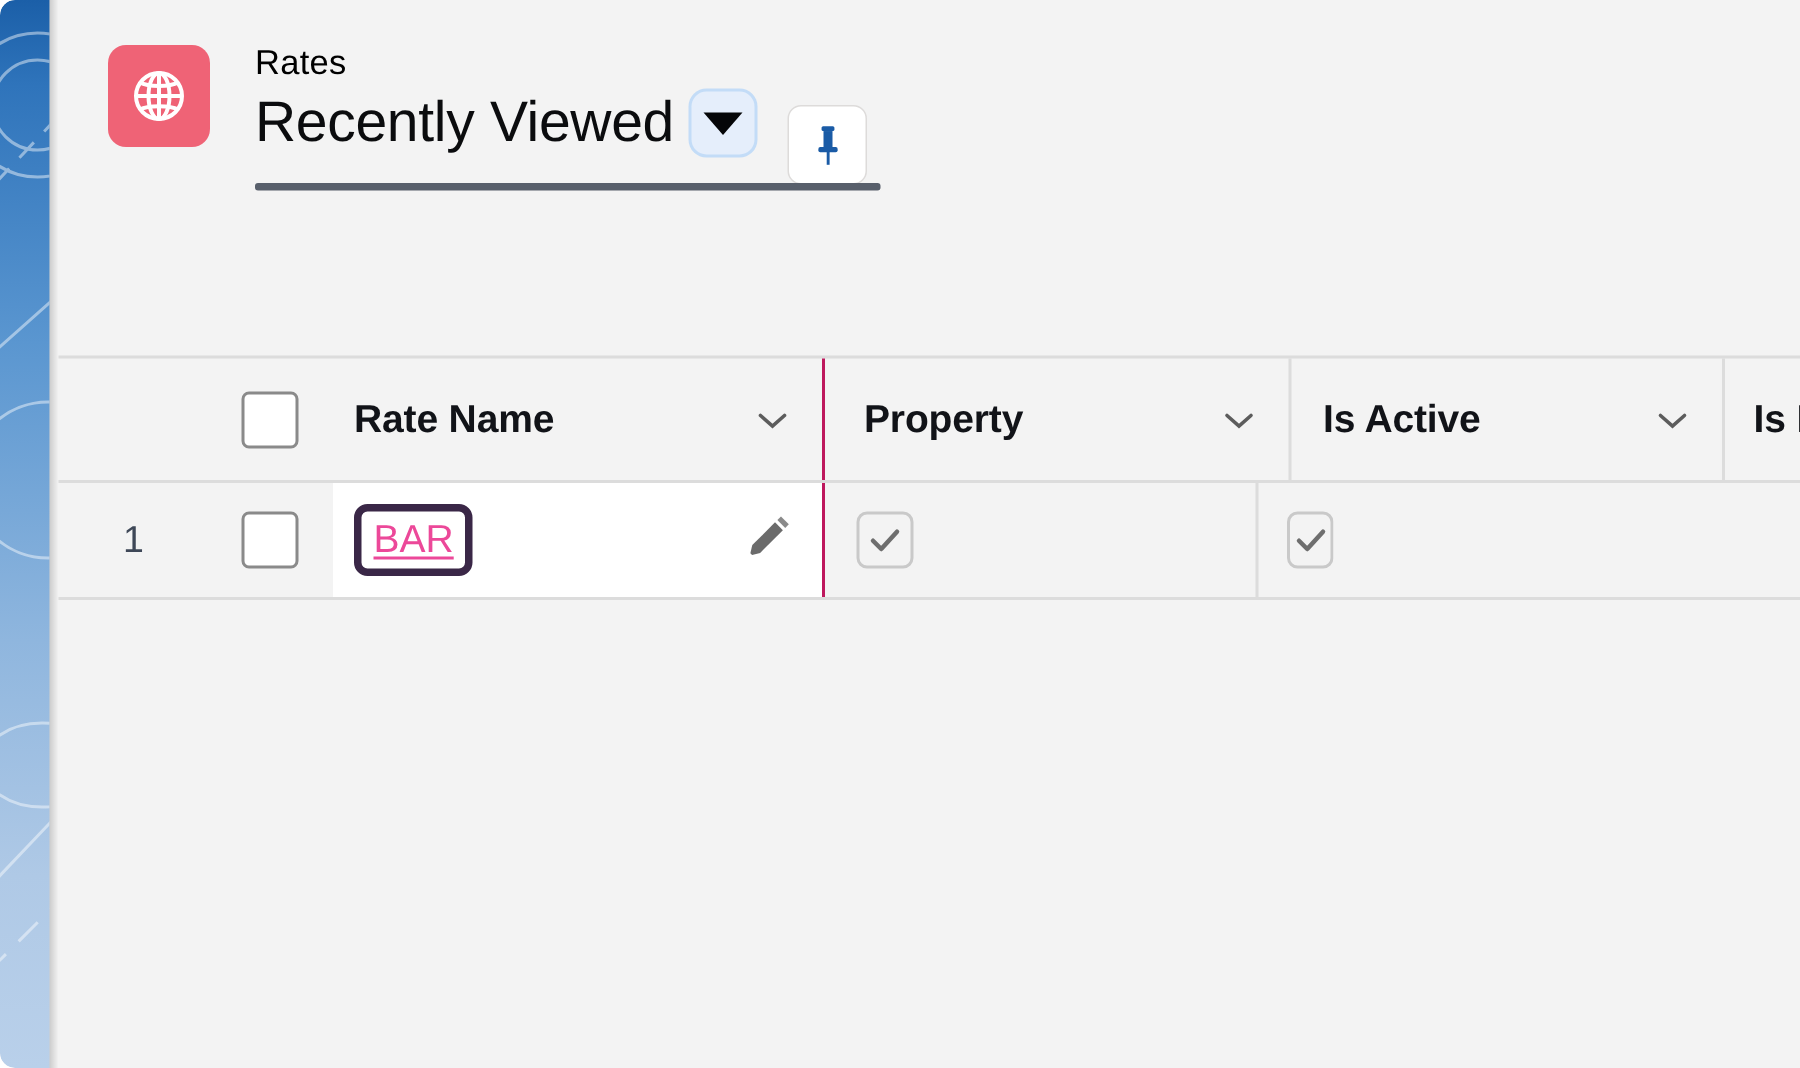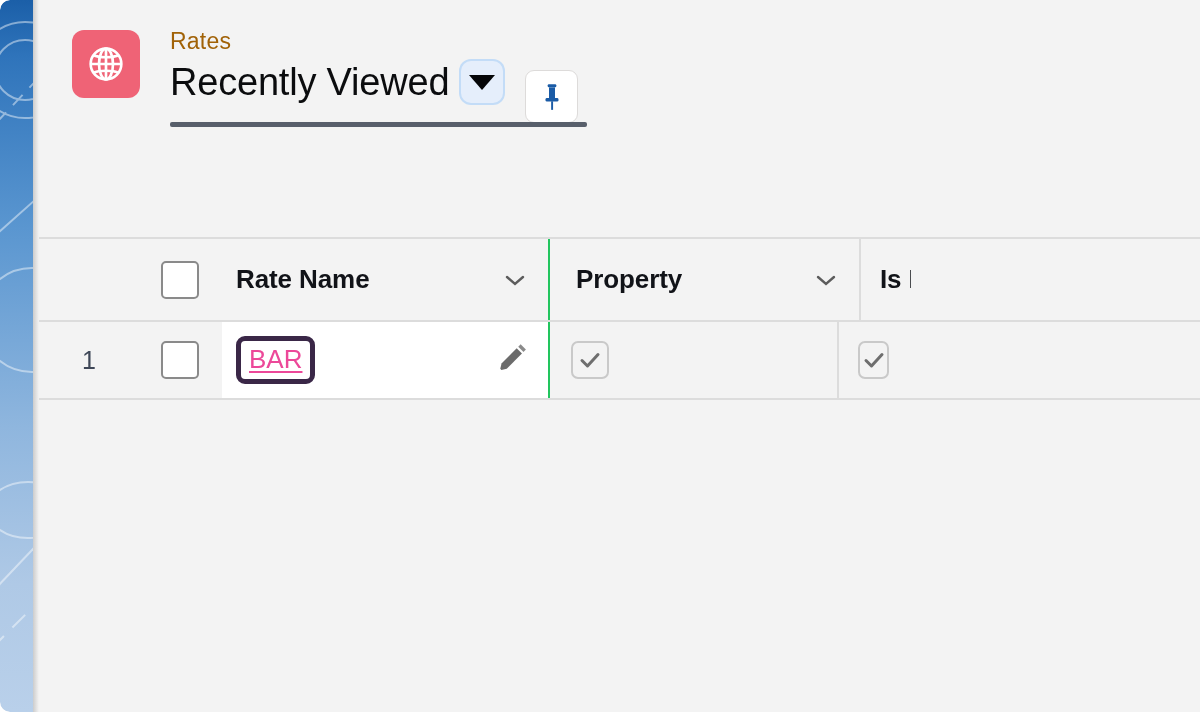--- a/index.html
+++ b/index.html
@@ -77,21 +77,21 @@
     margin-top: 4px;
   }
 
   .title-block {
     margin-left: 30px;
     position: relative;
   }
 
   .eyebrow {
     font-size: 23px;
-    color: #a16207;
+    color: #000000;
     line-height: 30px;
     letter-spacing: .2px;
   }
 
   .title-row {
     display: flex;
     align-items: center;
     margin-top: 2px;
   }
 
@@ -201,21 +201,21 @@
     align-items: center;
     justify-content: center;
     border-right: 1px solid transparent;
   }
   .col-name {
     width: 328px;
     flex: none;
     display: flex;
     align-items: center;
     padding: 0 18px 0 14px;
-    border-right: 2px solid #22c55e;
+    border-right: 2px solid #be185d;
     position: relative;
     text-align: right;
   }
   .col-prop {
     width: 311px;
     flex: none;
     display: flex;
     align-items: center;
     padding: 0 18px 0 26px;
     border-right: 2px solid #dcdcdc;
@@ -398,20 +398,28 @@
 
         <div class="col-prop">
           <span class="th-label">Property</span>
           <span class="th-sort">
             <svg width="30" height="20" viewBox="0 0 30 20" fill="none" stroke="#5c5c5c" stroke-width="2.4" stroke-linecap="round">
               <path d="M7 7 L15 14 L23 7"></path>
             </svg>
           </span>
         </div>
 
+        <div class="col-active">
+          <span class="th-label">Is Active</span>
+          <span class="th-sort">
+            <svg width="30" height="20" viewBox="0 0 30 20" fill="none" stroke="#5c5c5c" stroke-width="2.4" stroke-linecap="round">
+              <path d="M7 7 L15 14 L23 7"></path>
+            </svg>
+          </span>
+        </div>
 
         <div class="col-last">
           <span class="th-label">Is P</span>
         </div>
       </div>
 
       <div class="trow">
         <div class="col-num">
           <span class="row-num">1</span>
         </div>

